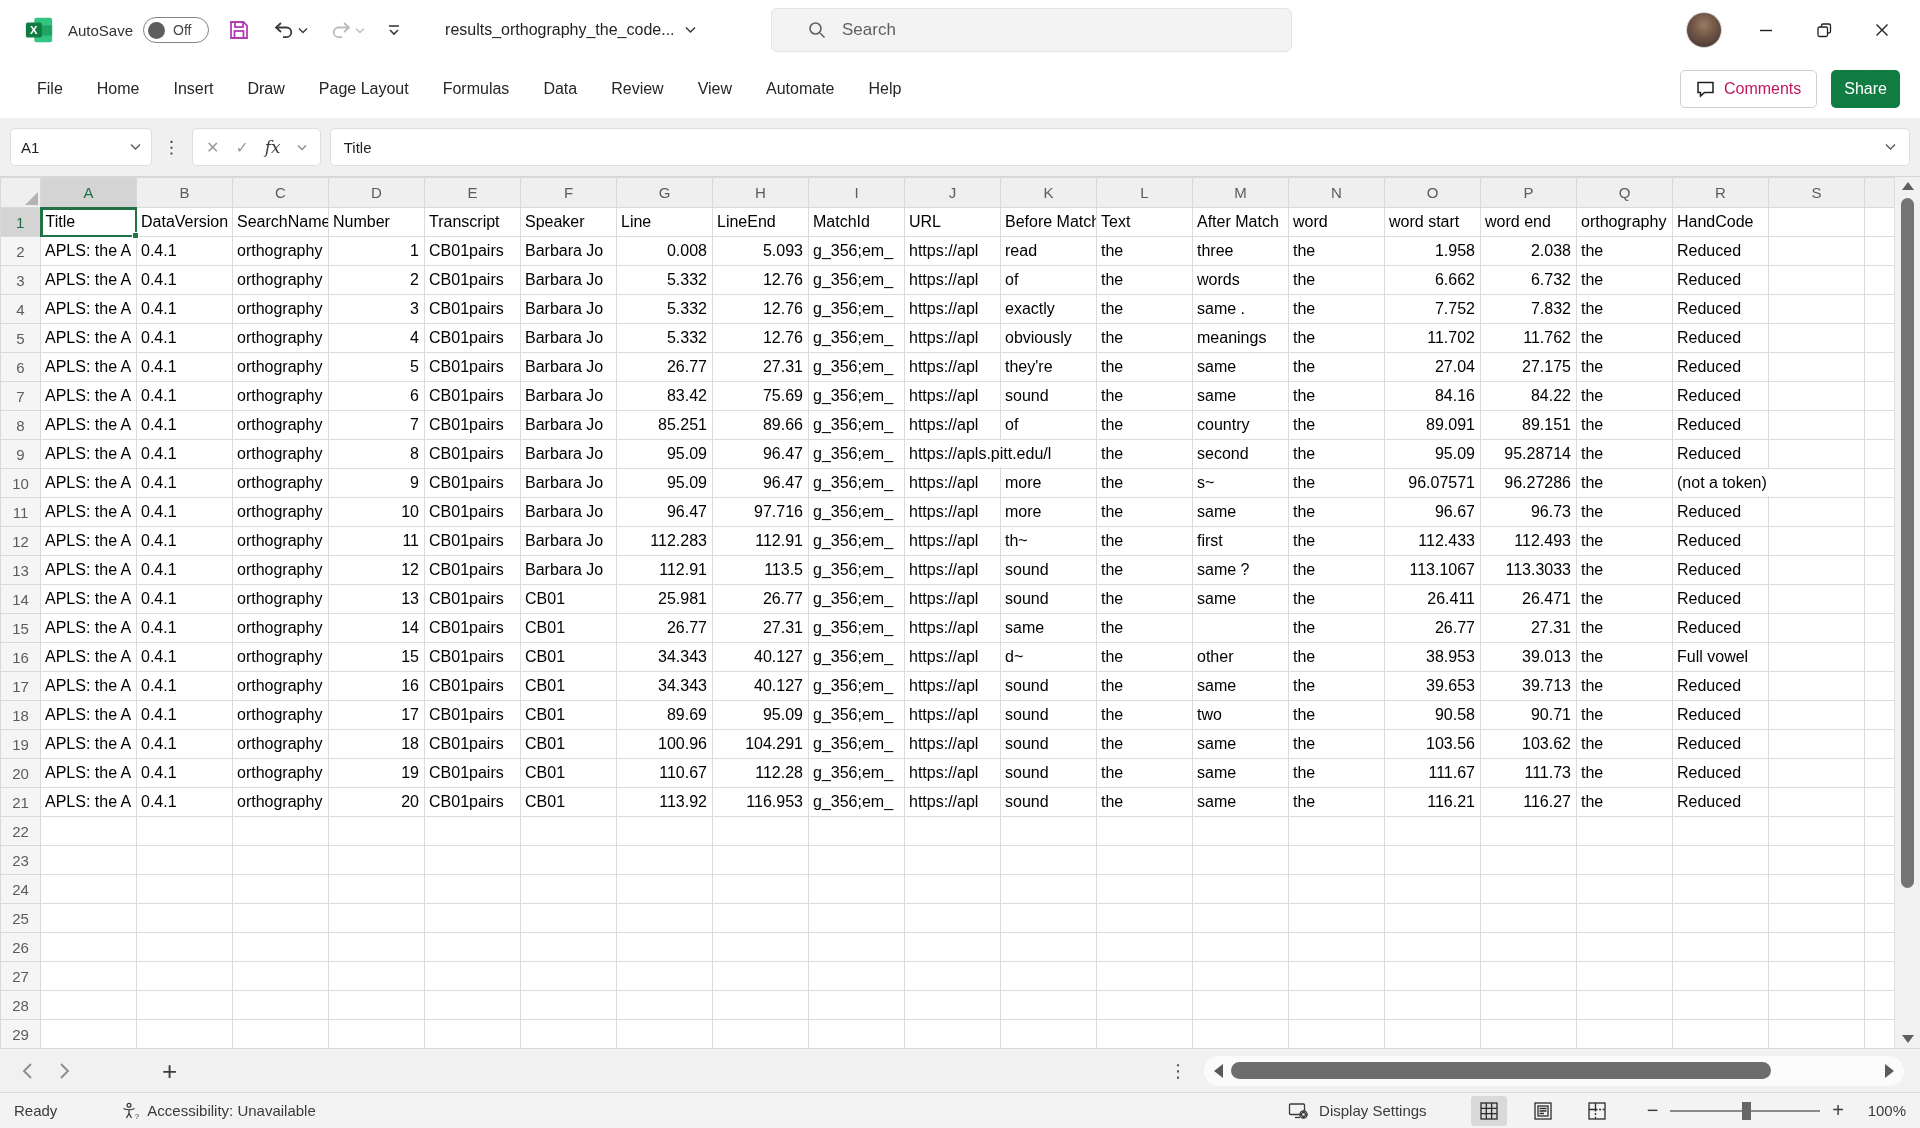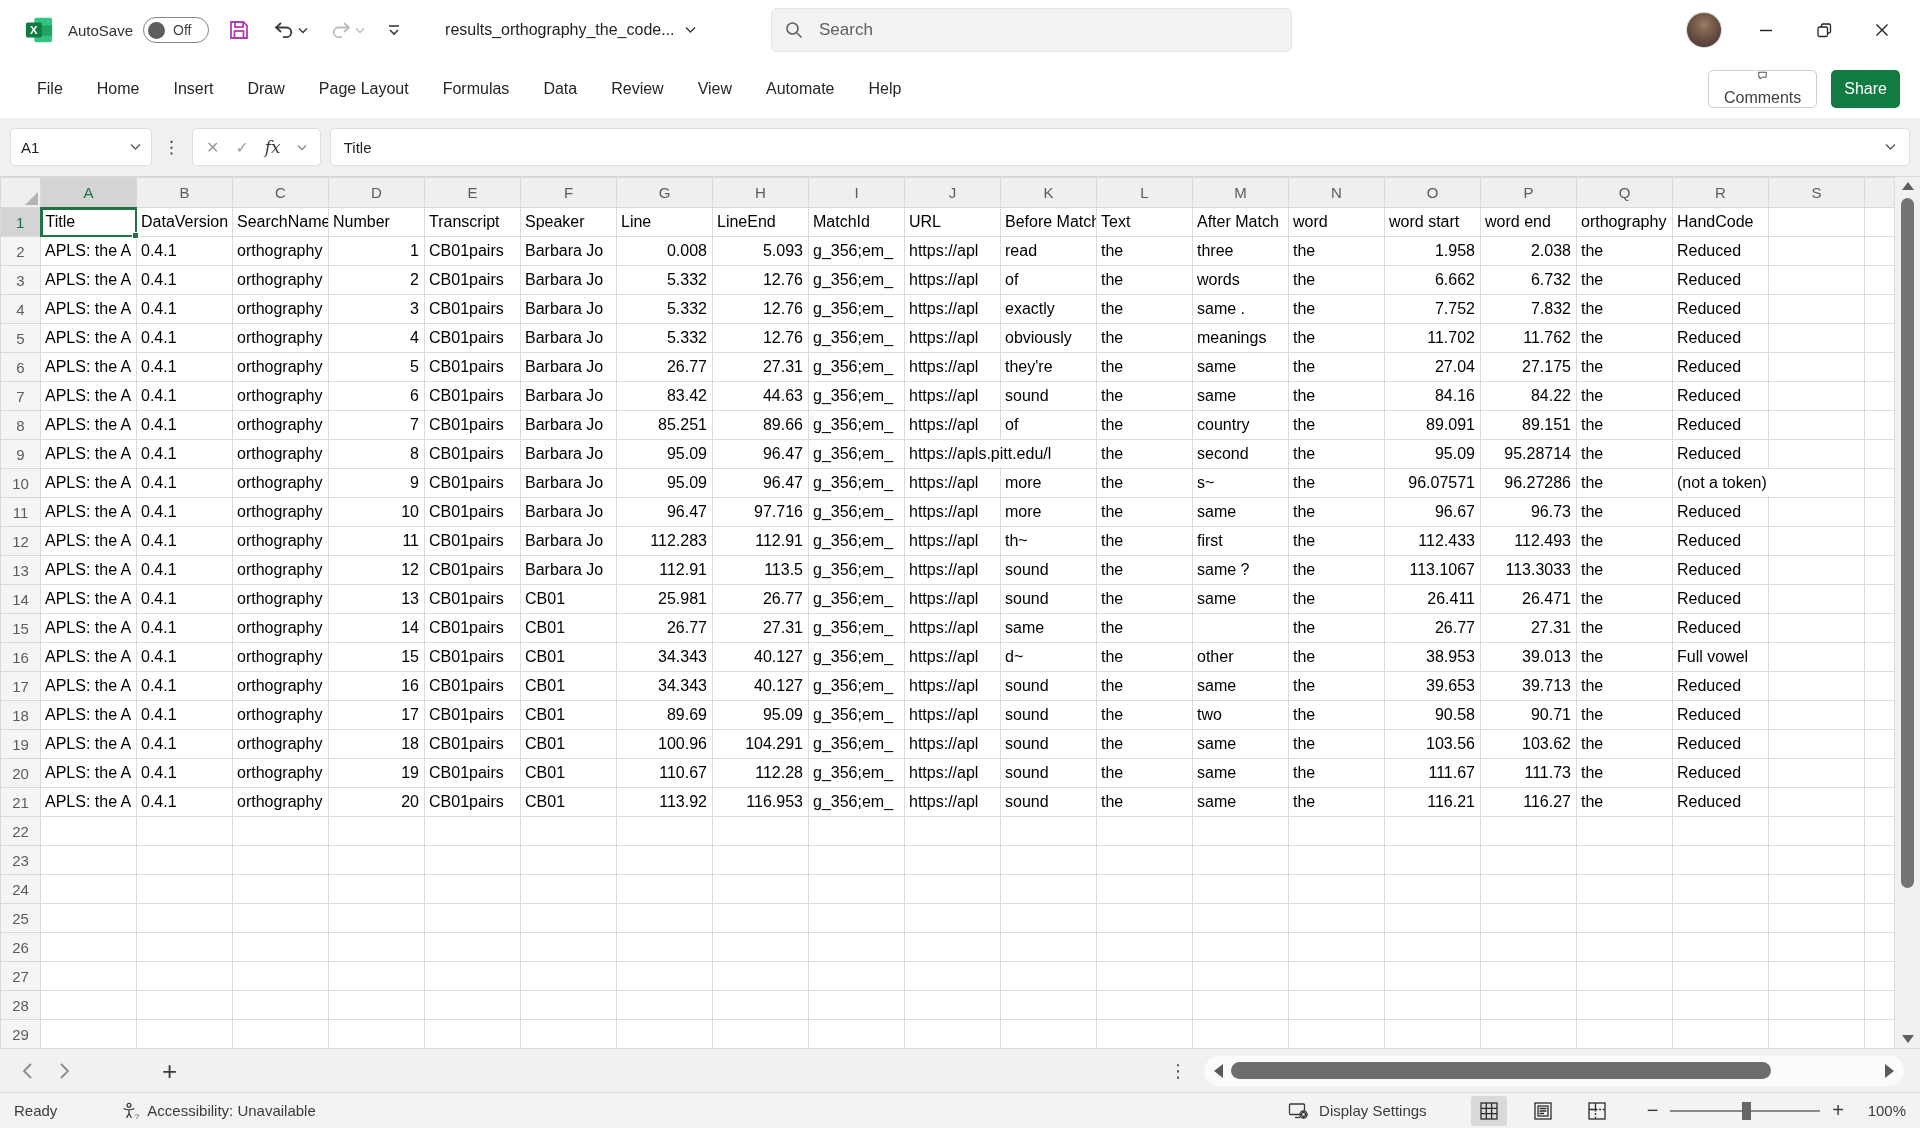--- a/index.html
+++ b/index.html
@@ -15,31 +15,31 @@
   
   .titlebar { height:60px; background:#fff; display:flex; align-items:center; position:relative; padding:0 10px; flex:0 0 auto; }
   .tb-left { display:flex; align-items:center; gap:14px; padding-left:14px; }
   .autosave { display:flex; align-items:center; gap:10px; font-size:15px; color:#333; }
   .toggle { width:66px; height:26px; border:1px solid #848484; border-radius:13px; display:flex; align-items:center; padding:0 8px 0 4px; gap:8px; background:#fff; cursor:default; }
   .toggle .knob { width:17px; height:17px; border-radius:50%; background:#605e5c; }
   .toggle .state { font-size:14px; color:#444; }
   .qa-btn { display:flex; align-items:center; gap:3px; padding:4px; }
   .dim { opacity:.45; }
   .filename { margin-left:26px; display:flex; align-items:center; gap:10px; font-size:16px; color:#1f1f1f; }
-  .searchbox { position:absolute; left:771px; top:8px; width:521px; height:44px; background:#f3f3f3; border:1px solid #e4e4e4; border-radius:6px; display:flex; align-items:center; gap:16px; padding-left:13px; font-size:17px; color:#5f5f5f; }
+  .searchbox { position:absolute; left:771px; top:8px; width:521px; height:44px; background:#f3f3f3; border:1px solid #e4e4e4; border-radius:6px; display:flex; align-items:center; gap:16px; padding-left:36px; font-size:17px; color:#5f5f5f; }
   .tb-right { margin-left:auto; display:flex; align-items:center; gap:30px; padding-right:14px; }
   .avatar { width:36px; height:36px; border-radius:50%; background:radial-gradient(circle at 50% 35%, #9b7b63 0%, #6e5344 45%, #3e3233 100%); border:1px solid #d7d7d7; }
   .winbtn { width:28px; height:28px; display:flex; align-items:center; justify-content:center; }
 
   
   .ribbonbar { height:58px; background:#fff; display:flex; align-items:center; padding:0 8px 0 20px; flex:0 0 auto; }
   .rtabs { display:flex; align-items:center; }
   .rtab { font-size:16px; color:#262626; padding:10px 17px; cursor:default; white-space:nowrap; }
   .rb-right { margin-left:auto; display:flex; align-items:center; gap:14px; padding-right:12px; }
-  .comments-btn { height:38px; display:flex; align-items:center; gap:9px; background:#fff; border:1px solid #cfcfcf; border-radius:5px; padding:0 15px; font-size:16px; color:#404040;flex-direction:column; }
+  .comments-btn { height:38px; display:flex; align-items:center; gap:9px; background:#fff; border:1px solid #cfcfcf; border-radius:5px; padding:0 15px; font-size:16px; color:#be185d; }
   .share-btn { height:38px; display:flex; align-items:center; gap:9px; background:#107c41; border-radius:5px; padding:0 13px; font-size:16px; color:#fff;flex-direction:column; }
 
   
   .formula-row { height:58px; background:#f0f0f0; display:flex; align-items:center; gap:9px; padding:0 10px; flex:0 0 auto; }
   .namebox { width:142px; height:38px; background:#fff; border:1px solid #dedede; border-radius:5px; display:flex; align-items:center; justify-content:space-between; padding:0 10px; font-size:15px; color:#1f1f1f; }
   .fr-dots { color:#3a3a3a; font-size:17px; letter-spacing:1px; padding:0 2px; }
   .fxbox { height:38px; background:#fff; border:1px solid #dedede; border-radius:5px; display:flex; align-items:center; gap:16px; padding:0 13px; }
   .fx-x { color:#9b9b9b; font-size:16px; }
   .fx-check { color:#9b9b9b; font-size:16px; }
   .fx-fx { font-family:"DejaVu Serif", serif; font-style:italic; font-size:17px; color:#3a3a3a; }
@@ -437,21 +437,21 @@
           </tr>
           <tr>
             <th class="rowhdr ">7</th>
             <td class="">APLS: the A</td>
             <td class="">0.4.1</td>
             <td class="">orthography</td>
             <td class="num">6</td>
             <td class="">CB01pairs</td>
             <td class="">Barbara Jo</td>
             <td class="num">83.42</td>
-            <td class="num">44.63</td>
+            <td class="num">75.69</td>
             <td class="">g_356;em_</td>
             <td class="">https://apl</td>
             <td class="">sound</td>
             <td class="">the</td>
             <td class="">same</td>
             <td class="">the</td>
             <td class="num">84.16</td>
             <td class="num">84.22</td>
             <td class="">the</td>
             <td class="">Reduced</td>

